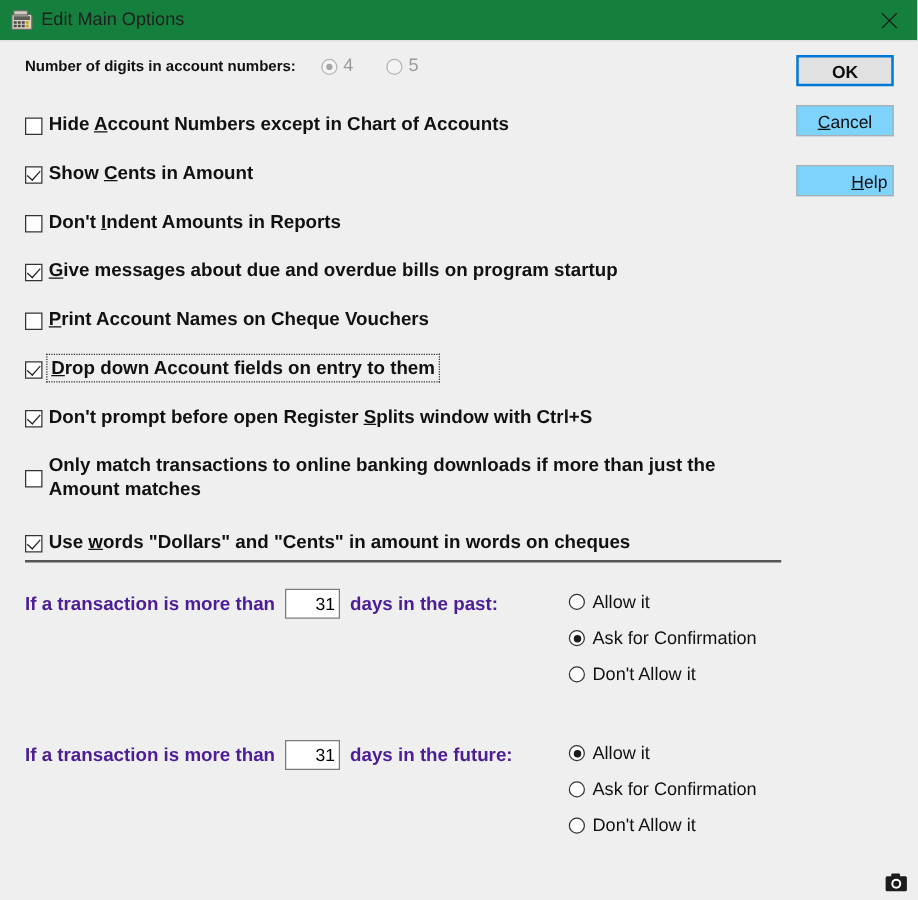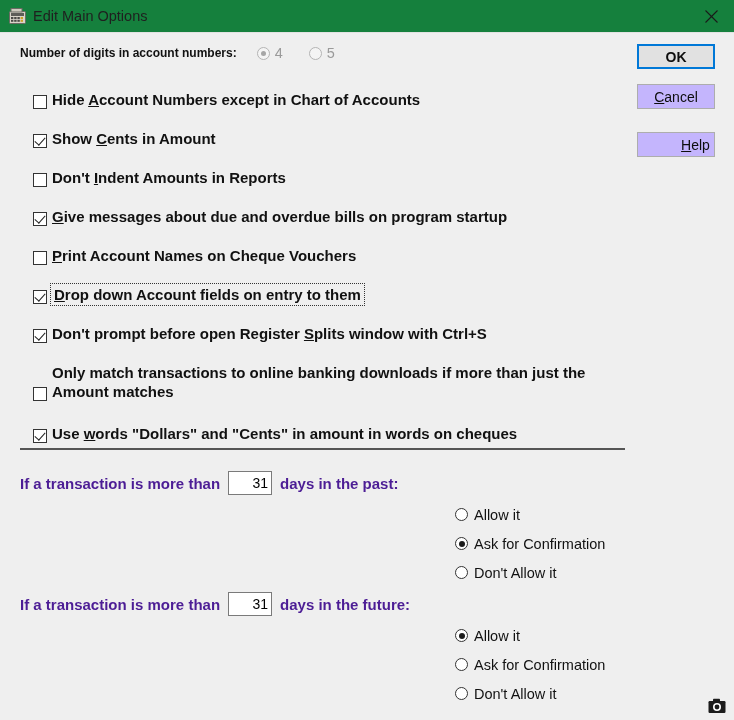--- a/index.html
+++ b/index.html
@@ -121,21 +121,21 @@
   }
   .rb-disabled-label {
     font-size: 14.5px;
     color: #9a9a9a;
   }
 
   
   .dlg-button {
     position: absolute;
     width: 78px; height: 25px;
-    background: #c4b5fd;
+    background: #7dd3fc;
     border: 1px solid #adadad;
     box-sizing: border-box;
     font-size: 14px;
     color: #0d0d0d;
     display: flex;
     align-items: center;
     justify-content: center;
     cursor: default;
     font-family: "Liberation Sans", sans-serif;
   }
@@ -147,23 +147,22 @@
   }
   #btn-cancel { left: 637px; top: 51px; }
   #btn-help   { left: 637px; top: 99px; padding-left: 39px; }
   .ul { text-decoration: underline; }
 
   
   .cb-row {
     position: absolute;
     left: 20px;
     display: flex;
-    align-items: flex-end;
-    white-space: nowrap;
-    margin-left: 13px;
+    align-items: center;
+    white-space: nowrap;
   }
   .cbox {
     width: 14px; height: 14px;
     border: 1px solid #333;
     background: #fff;
     box-sizing: border-box;
     position: relative;
     flex: none;
     margin-top: 2px;
     margin-right: 5px;
@@ -220,21 +219,20 @@
     font-family: "Liberation Sans", sans-serif;
     font-size: 14px;
     color: #000000;
     text-align: right;
     padding: 0 3px;
     line-height: 22px;
   }
   .radio-col {
     position: absolute;
     left: 435px;
-    margin-top: 33px;
   }
   .rad-row {
     display: flex;
     align-items: center;
     height: 29px;
     white-space: nowrap;
     cursor: default;
   }
   .rbtn {
     width: 13px; height: 13px;

